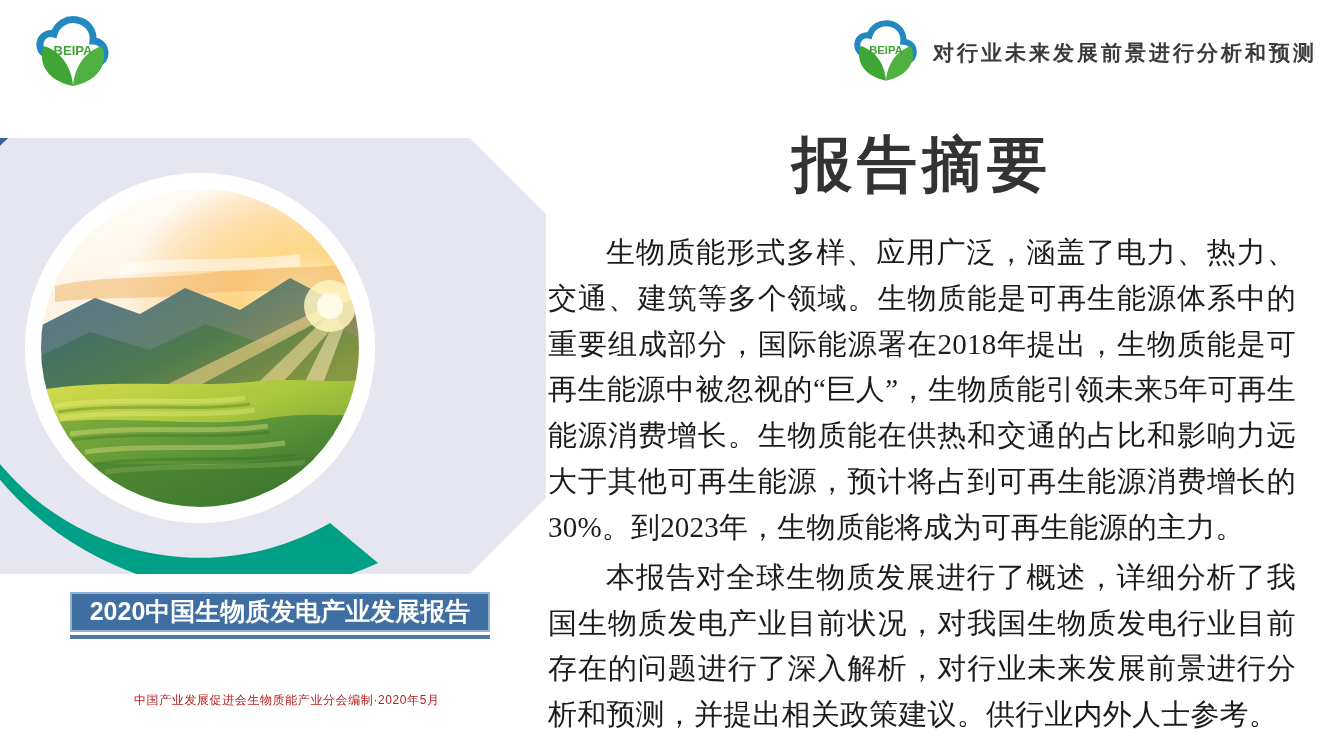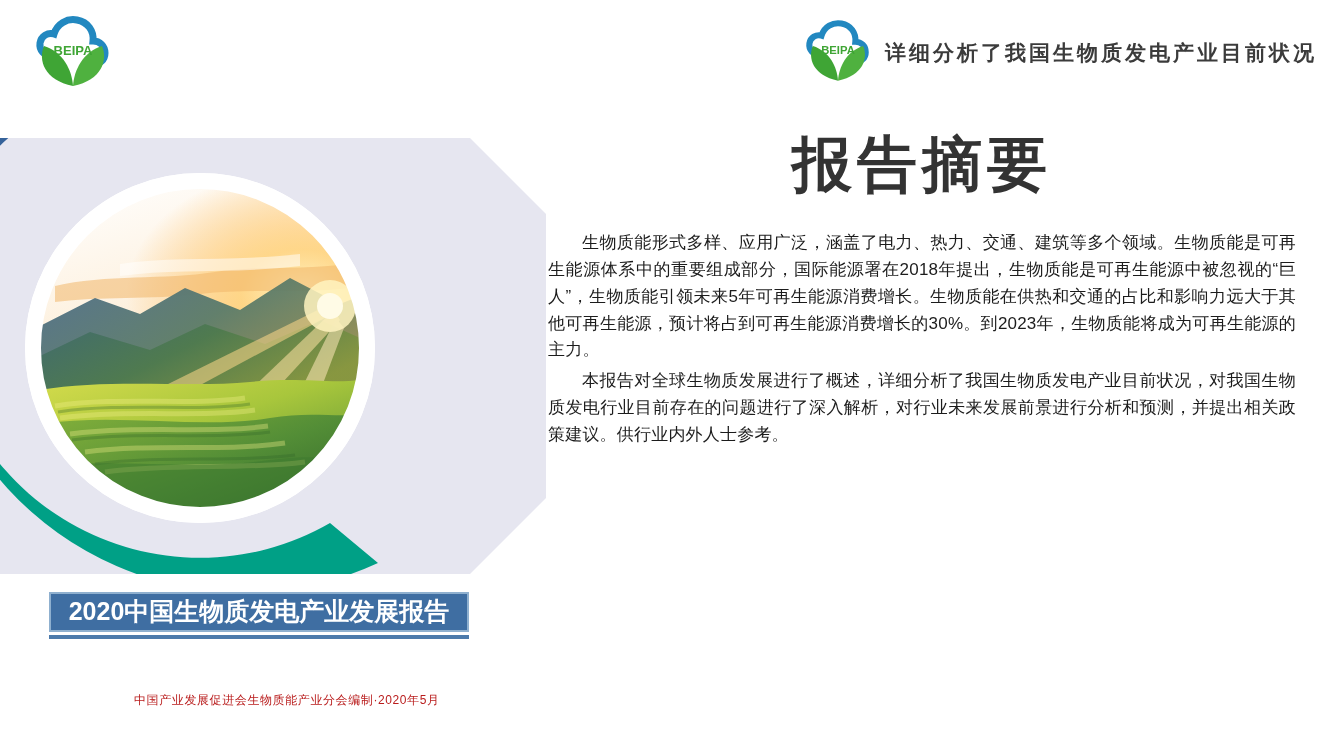--- a/index.html
+++ b/index.html
@@ -52,21 +52,21 @@
     left: 0;
     top: 138px;
     width: 546px;
     height: 436px;
   }
   .hero-svg { display:block; width:546px; height:436px; }
 
   
   .report-banner-wrap {
     position: absolute;
-    left: 49px;
+    left: 70px;
     top: 592px;
     width: 420px;
   }
   .report-banner {
     background: #3f6ea2;
     border: 2px solid #8fb0cf;
     color: #ffffff;
     font-size: 25px;
     font-weight: bold;
     letter-spacing: 0px;
@@ -104,28 +104,29 @@
   .page-title {
     font-size: 60px;
     font-weight: bold;
     color: #333333;
     letter-spacing: 5px;
     text-align: center;
     margin: 0 0 32px 0;
     line-height: 1.1;
   }
   .body-paragraph {
-    font-size: 17px;
+    font-size: 29px;
     color: #1c1c1c;
     line-height: 1.58;
     margin: 0 0 4px 0;
     text-indent: 2em;
     text-align: justify;
     text-justify: inter-ideograph;
     letter-spacing: 0.2px;
+    font-family: Liberation Serif, serif;
   }
 </style>
 </head>
 <body>
 
 <div class="header-logo-left">
   <svg viewBox="0 0 90 84" width="90" height="84">
     <path d="M24 44 C16 44 11 38 12 31 C13 24 20 20 26 22 C29 12 39 6 49 8 C60 10 66 19 65 29 C72 29 77 34 77 41 C77 48 72 52 65 52" fill="none" stroke="#2288C0" stroke-width="7" stroke-linecap="round"></path>
     <path d="M45 74 C44 58 35 40 16 34 C10 48 16 68 45 74 Z" fill="#3FA535"></path>
     <path d="M45 74 C46 58 55 40 74 34 C80 48 74 68 45 74 Z" fill="#4FB13F"></path>
@@ -135,21 +136,21 @@
 
 <div class="header-right">
   <div class="mini-logo">
     <svg viewBox="0 0 90 84" width="78" height="74">
       <path d="M24 44 C16 44 11 38 12 31 C13 24 20 20 26 22 C29 12 39 6 49 8 C60 10 66 19 65 29 C72 29 77 34 77 41 C77 48 72 52 65 52" fill="none" stroke="#2288C0" stroke-width="7" stroke-linecap="round"></path>
       <path d="M45 74 C44 58 35 40 16 34 C10 48 16 68 45 74 Z" fill="#3FA535"></path>
       <path d="M45 74 C46 58 55 40 74 34 C80 48 74 68 45 74 Z" fill="#4FB13F"></path>
       <text x="45" y="43" font-family="'Liberation Sans',sans-serif" font-size="13" font-weight="bold" fill="#3FA535" text-anchor="middle">BEIPA</text>
     </svg>
   </div>
-  <div class="org-name">详细分析了我国生物质发电产业目前状况</div>
+  <div class="org-name">对行业未来发展前景进行分析和预测</div>
 </div>
 
 <div class="hero-panel">
   <svg class="hero-svg" viewBox="0 0 546 436">
     <defs>
       <clipPath id="panelClip">
         <path d="M0 0 H470 L546 76 V360 L470 436 H0 Z"></path>
       </clipPath>
       <clipPath id="photoCircle">
         <circle cx="200" cy="210" r="160"></circle>

